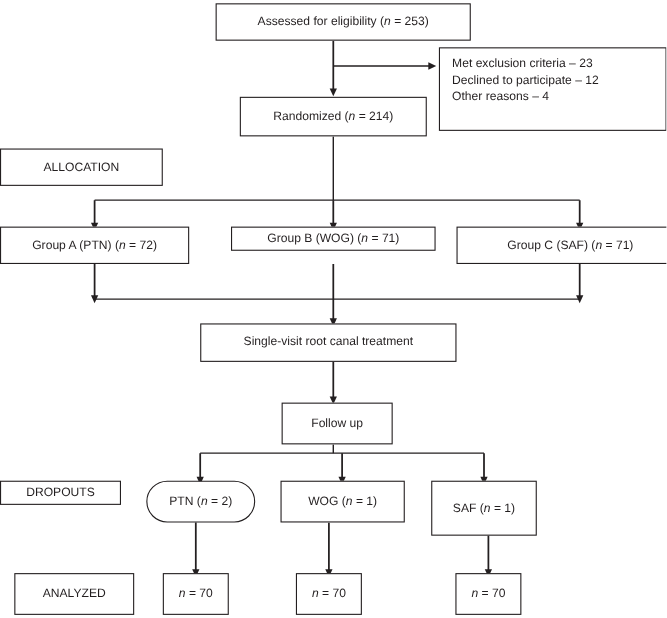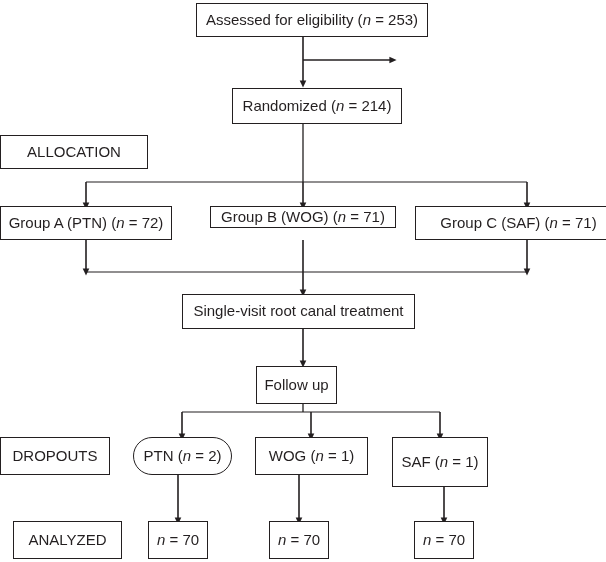--- a/index.html
+++ b/index.html
@@ -26,21 +26,21 @@
   }
   .node {
     position: absolute;
     box-sizing: border-box;
     border: 1px solid #231f20;
     background: #ffffff;
     display: flex;
     align-items: center;
     justify-content: center;
     color: #231f20;
-    font-size: 15px;
+    font-size: 11px;
     line-height: 1.35;
     text-align: center;
     white-space: nowrap;
   }
   .node.multiline {
     display: block;
     text-align: left;
     white-space: normal;
     padding: 7px 9px 7px 11px;
   }
@@ -88,22 +88,27 @@
 
     <path d="M178,475 L178,521" stroke="#231f20" stroke-width="1.6" fill="none" marker-end="url(#arrow)"></path>
     <path d="M299,475 L299,521" stroke="#231f20" stroke-width="1.6" fill="none" marker-end="url(#arrow)"></path>
     <path d="M444,475 L444,521" stroke="#231f20" stroke-width="1.6" fill="none" marker-end="url(#arrow)"></path>
   </svg>
 
   <div class="node" style="left:196px; top:3px; width:232px; height:34px;">
     <span>Assessed for eligibility (<span class="ital">n</span> = 253)</span>
   </div>
 
+  <div class="node multiline" style="left:399px; top:43px; width:207px; height:76px;">
+    <span class="line">Met exclusion criteria – 23</span>
+    <span class="line">Declined to participate – 12</span>
+    <span class="line">Other reasons – 4</span>
+  </div>
 
-  <div class="node" style="left:232px; top:88px; width:170px; height:36px;align-items:center;">
+  <div class="node" style="left:218px; top:88px; width:170px; height:36px;align-items:center;">
     <span>Randomized (<span class="ital">n</span> = 214)</span>
   </div>
 
   <div class="node" style="left:0px; top:135px; width:148px; height:34px;">
     <span>ALLOCATION</span>
   </div>
 
   <div class="node" style="left:0px; top:206px; width:172px; height:34px;">
     <span>Group A (PTN) (<span class="ital">n</span> = 72)</span>
   </div>
@@ -113,25 +118,25 @@
   </div>
 
   <div class="node" style="left:415px; top:206px; width:207px; height:34px;">
     <span>Group C (SAF) (<span class="ital">n</span> = 71)</span>
   </div>
 
   <div class="node" style="left:182px; top:294px; width:233px; height:35px;">
     <span>Single-visit root canal treatment</span>
   </div>
 
-  <div class="node" style="left:256px; top:366px; width:81px; height:38px;">
+  <div class="node" style="left:256px; top:366px; width:101px; height:38px;">
     <span>Follow up</span>
   </div>
 
-  <div class="node" style="left:0px; top:437px; width:110px; height:38px;">
+  <div class="node" style="left:0px; top:437px; width:110px; height:22px;">
     <span>DROPOUTS</span>
   </div>
 
   <div class="node" style="left:133px; top:437px; width:99px; height:38px;border-radius:19px;">
     <span>PTN (<span class="ital">n</span> = 2)</span>
   </div>
 
   <div class="node" style="left:255px; top:437px; width:113px; height:38px;">
     <span>WOG (<span class="ital">n</span> = 1)</span>
   </div>

